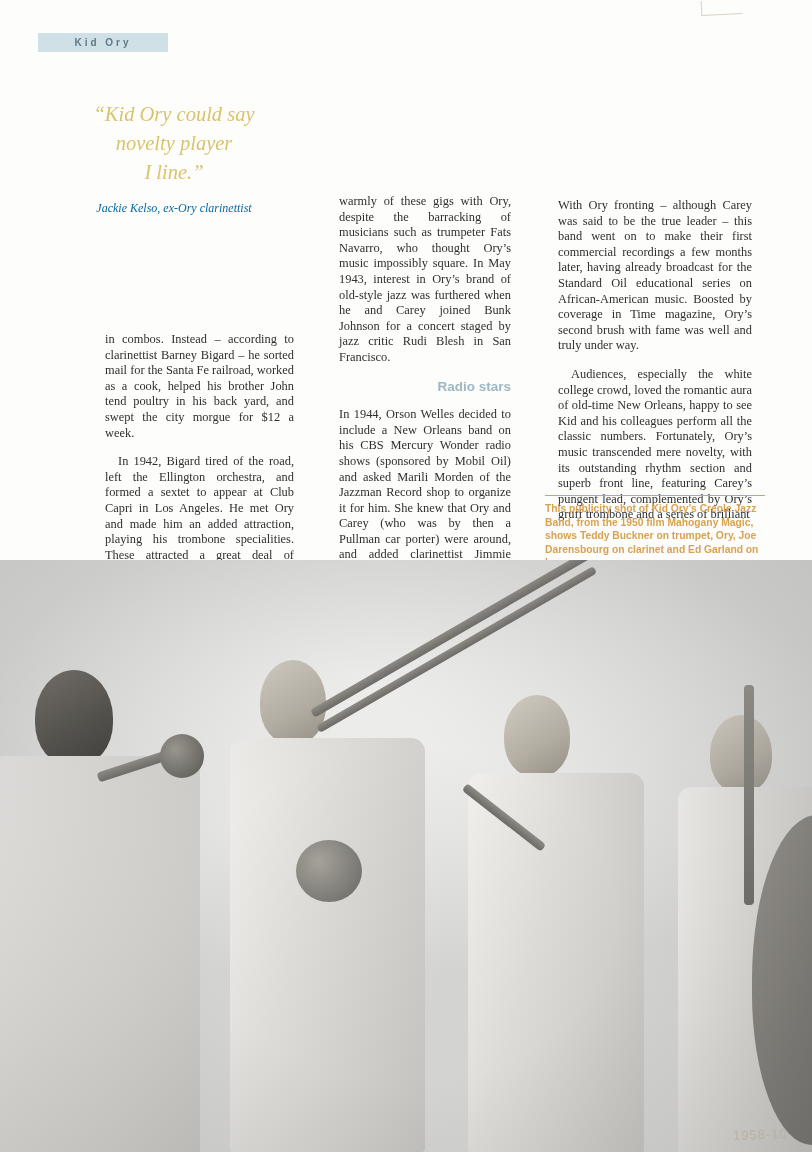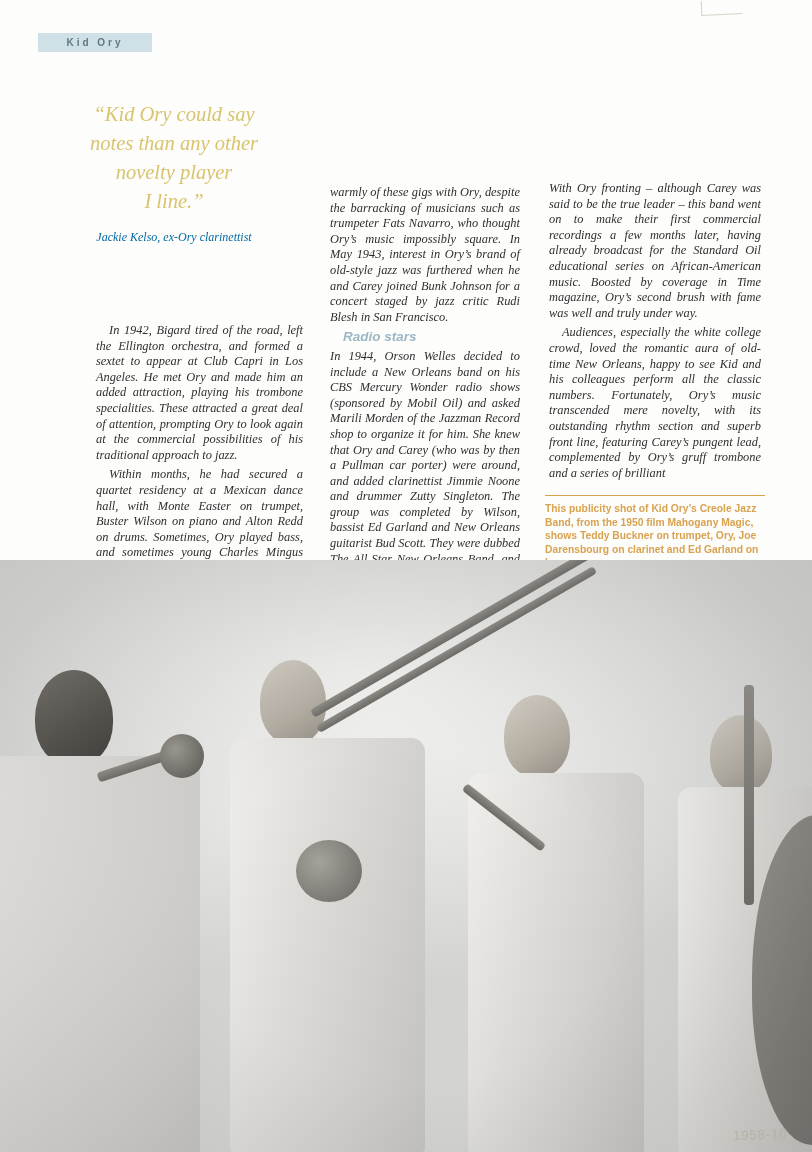--- a/index.html
+++ b/index.html
@@ -21,21 +21,21 @@
     height: 1152px;
     background: #fdfdfc;
     overflow: hidden;
   }
 
   
   .runhead {
     position: absolute;
     left: 38px;
     top: 33px;
-    width: 114px;
+    width: 130px;
     height: 19px;
     background: #cfe0e6;
     display: flex;
     align-items: center;
     justify-content: center;
   }
   .runhead span {
     font-family: "Liberation Sans", sans-serif;
     font-size: 10px;
     font-weight: bold;
@@ -70,39 +70,38 @@
 
   
   .col {
     position: absolute;
     font-size: 12.4px;
     line-height: 15.6px;
     text-align: justify;
     color: #2f2f2f;
   }
   .col p {
-    margin: 4px;
+    margin: 13px;
     text-indent: 13px;
-    font-style: italic;
   }
   .col p.first {
     text-indent: 0;
   }
   .col1 { left: 92px;  top: 319px; width: 215px; }
   .col2 { left: 326px; top: 181px; width: 198px; }
-  .col3 { left: 545px; top: 177px; width: 220px; }
+  .col3 { left: 545px; top: 185px; width: 220px; }
 
   .subhead {
     font-family: "Liberation Sans", sans-serif;
     font-weight: bold;
     font-size: 13.5px;
     color: #9db8c4;
     margin: 9px 0 3px 0;
     text-indent: 0;
-    text-align: left;
+    text-align: right;
   }
 
   
   .caption {
     position: absolute;
     left: 545px;
     top: 495px;
     width: 220px;
     font-family: "Liberation Sans", sans-serif;
     font-size: 10.3px;
@@ -215,27 +214,27 @@
 <div class="page">
 
   <div class="topmark"></div>
 
   <div class="runhead">
     <span>Kid Ory</span>
   </div>
 
   <div class="pullquote">
     <div class="pq-text">“Kid Ory could say</div>
-    <div class="pq-text">notes than any other</div>
     <div class="pq-text">novelty player</div>
     <div class="pq-text">I line.”</div>
     <div class="pq-attr">Jackie Kelso, ex-Ory clarinettist</div>
   </div>
 
   <div class="col col1">
+    <p class="first">in combos. Instead – according to clarinettist Barney Bigard – he sorted mail for the Santa Fe railroad, worked as a cook, helped his brother John tend poultry in his back yard, and swept the city morgue for $12 a week.</p>
     <p>In 1942, Bigard tired of the road, left the Ellington orchestra, and formed a sextet to appear at Club Capri in Los Angeles. He met Ory and made him an added attraction, playing his trombone specialities. These attracted a great deal of attention, prompting Ory to look again at the commercial possibilities of his traditional approach to jazz.</p>
     <p>Within months, he had secured a quartet residency at a Mexican dance hall, with Monte Easter on trumpet, Buster Wilson on piano and Alton Redd on drums. Sometimes, Ory played bass, and sometimes young Charles Mingus took on the role. Mingus always spoke</p>
   </div>
 
   <div class="col col2">
     <p class="first">warmly of these gigs with Ory, despite the barracking of musicians such as trumpeter Fats Navarro, who thought Ory’s music impossibly square. In May 1943, interest in Ory’s brand of old-style jazz was furthered when he and Carey joined Bunk Johnson for a concert staged by jazz critic Rudi Blesh in San Francisco.</p>
     <p class="subhead">Radio stars</p>
     <p class="first">In 1944, Orson Welles decided to include a New Orleans band on his CBS Mercury Wonder radio shows (sponsored by Mobil Oil) and asked Marili Morden of the Jazzman Record shop to organize it for him. She knew that Ory and Carey (who was by then a Pullman car porter) were around, and added clarinettist Jimmie Noone and drummer Zutty Singleton. The group was completed by Wilson, bassist Ed Garland and New Orleans guitarist Bud Scott. They were dubbed The All-Star New Orleans Band, and attracted huge amounts of appreciative mail throughout the 13-week series.</p>
   </div>
 

